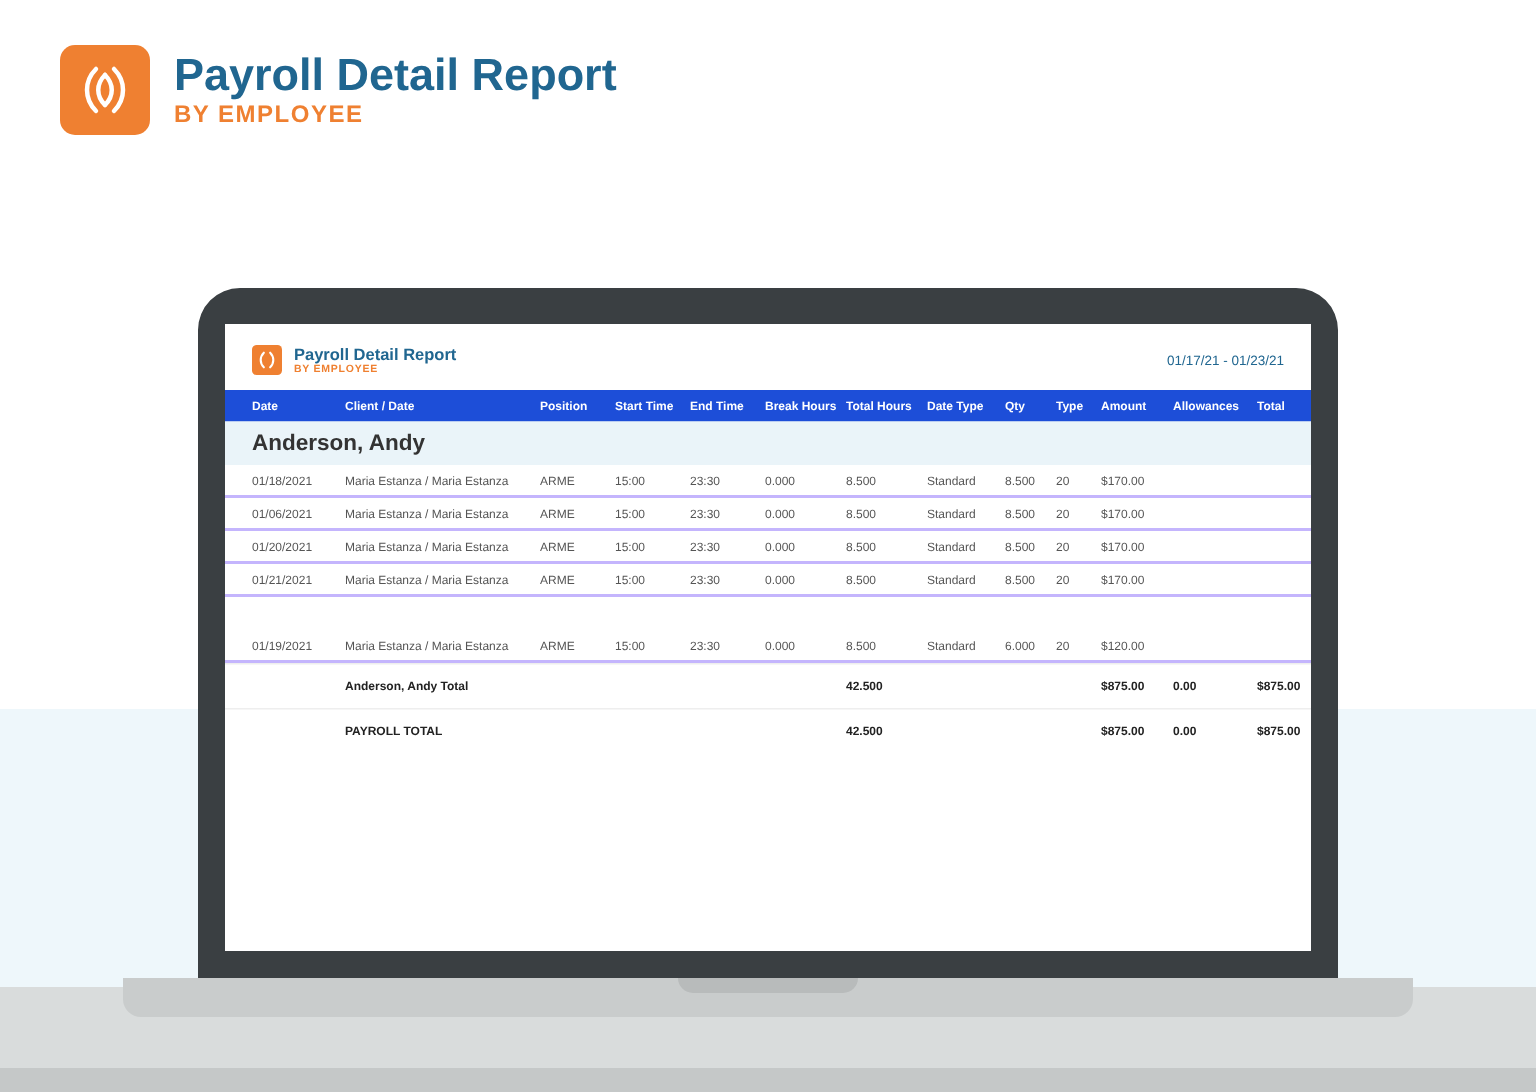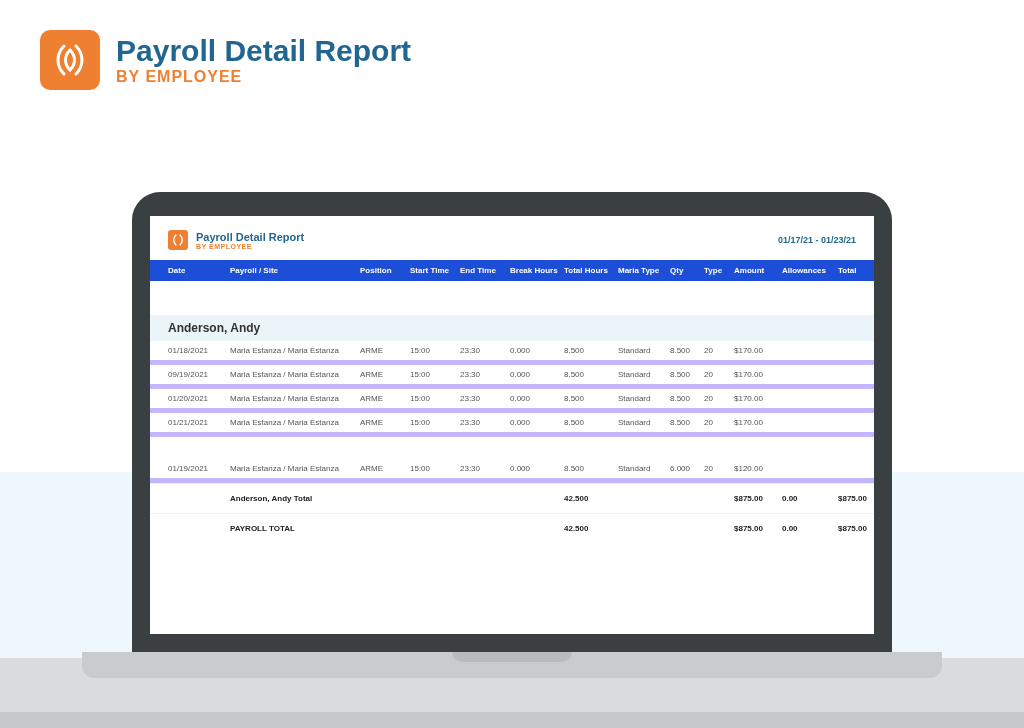--- a/index.html
+++ b/index.html
@@ -45,29 +45,29 @@
   
   .report { font-size:9px; color:#444; }
   .r-head { display:flex; justify-content:space-between; align-items:center;
             padding:14px 18px 10px 18px; }
   .r-head-left { display:flex; align-items:center; gap:8px; }
   .logo-sm { width:20px; height:20px; border-radius:3px; background:#ef8031;
              display:flex; align-items:center; justify-content:center;}
   .logo-sm svg { width:14px; height:14px; }
   .rh-titles .rt1 { color:#206690; font-size:11px; font-weight:700; }
   .rh-titles .rt2 { color:#ef8031; font-size:7px; font-weight:700; letter-spacing:.5px;}
-  .r-range { color:#206690; font-size:9px; font-weight:700; }
+  .r-range { color:#206690; font-size:9px; font-weight:400; }
 
   .th-row { background:#1d4ed8; color:#fff; display:grid;
             grid-template-columns: 62px 130px 50px 50px 50px 54px 54px 52px 34px 30px 48px 56px 54px;
             padding:6px 18px; font-size:8px; font-weight:600; }
-  .emp-row { background:#eaf4f9; padding:6px 18px; font-weight:700; font-size:12px; color:#333;margin-top:34px; }
+  .emp-row { background:#eaf4f9; padding:6px 18px; font-weight:700; font-size:15px; color:#333; }
   .d-row, .t-row { display:grid;
             grid-template-columns: 62px 130px 50px 50px 50px 54px 54px 52px 34px 30px 48px 56px 54px;
-            padding:5px 18px; font-size:8px; color:#555; border-bottom:5px solid #c4b5fd; min-height:22px; align-items:center;}
+            padding:5px 18px; font-size:8px; color:#555; border-bottom:2px solid #c4b5fd; min-height:22px; align-items:center;}
   .d-row.spacer{height:4px;padding:0;border:none;}
   .t-row { font-weight:700; color:#222; border-top:1px solid #eee; border-bottom:none; padding-top:10px; padding-bottom:10px;}
 </style>
 </head>
 <body>
 
 <div class="page-header">
   <div class="logo-big">
     <svg viewBox="0 0 40 40">
         <g fill="none" stroke="#fff" stroke-width="3" stroke-linecap="round">
@@ -109,27 +109,27 @@
               <div class="rh-titles">
                 <div class="rt1">Payroll Detail Report</div>
                 <div class="rt2">BY EMPLOYEE</div>
               </div>
             </div>
             <div class="r-range">01/17/21 - 01/23/21</div>
           </div>
 
           <div class="th-row">
             <div>Date</div>
-            <div>Payroll / Site</div>
+            <div>Client / Date</div>
             <div>Position</div>
             <div>Start Time</div>
             <div>End Time</div>
             <div>Break Hours</div>
             <div>Total Hours</div>
-            <div>Maria Type</div>
+            <div>Date Type</div>
             <div>Qty</div>
             <div>Type</div>
             <div>Amount</div>
             <div>Allowances</div>
             <div>Total</div>
           </div>
 
           <div class="emp-row">Anderson, Andy</div>
 
           <div id="rows-container">
@@ -142,21 +142,21 @@
                 <div>0.000</div>
                 <div>8.500</div>
                 <div>Standard</div>
                 <div>8.500</div>
                 <div>20</div>
                 <div>$170.00</div>
                 <div></div>
                 <div></div>
               </div>
               <div class="d-row">
-                <div>09/19/2021</div>
+                <div>01/06/2021</div>
                 <div>Maria Estanza / Maria Estanza</div>
                 <div>ARME</div>
                 <div>15:00</div>
                 <div>23:30</div>
                 <div>0.000</div>
                 <div>8.500</div>
                 <div>Standard</div>
                 <div>8.500</div>
                 <div>20</div>
                 <div>$170.00</div>

